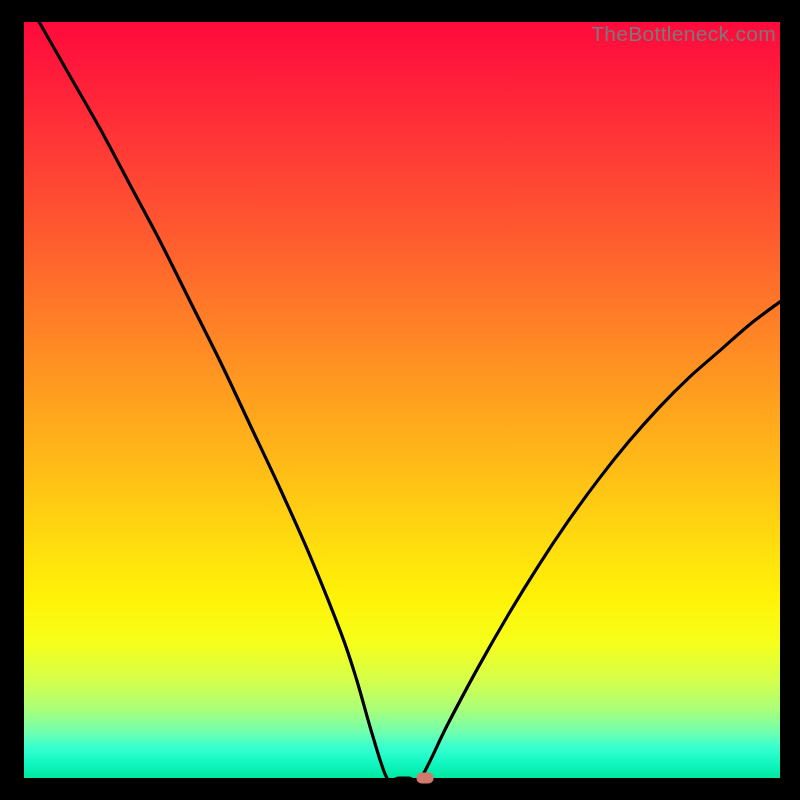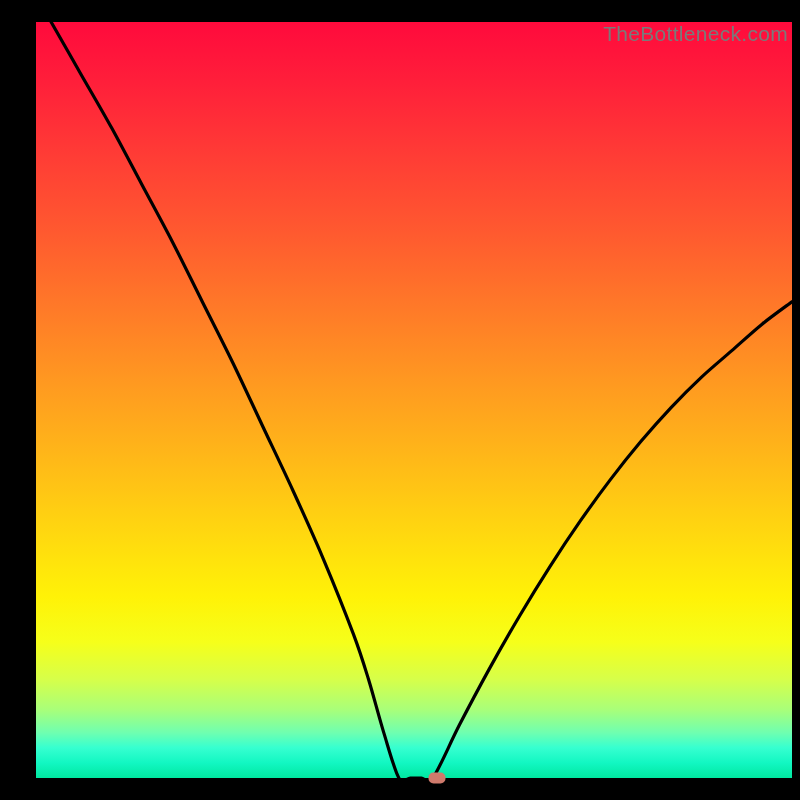--- a/index.html
+++ b/index.html
@@ -12,21 +12,21 @@
     font-family: Arial, Helvetica, sans-serif;
   }
   .frame {
     width: 800px;
     height: 800px;
     position: relative;
     background: #000;
   }
   .plot-area {
     position: absolute;
-    left: 36px;
+    left: 24px;
     top: 22px;
     width: 756px;
     height: 756px;
     
     background: linear-gradient(to bottom,
       #ff0a3c 0%,
       #ff1f3a 8%,
       #ff3d35 18%,
       #ff5a2f 28%,
       #ff7a28 38%,

